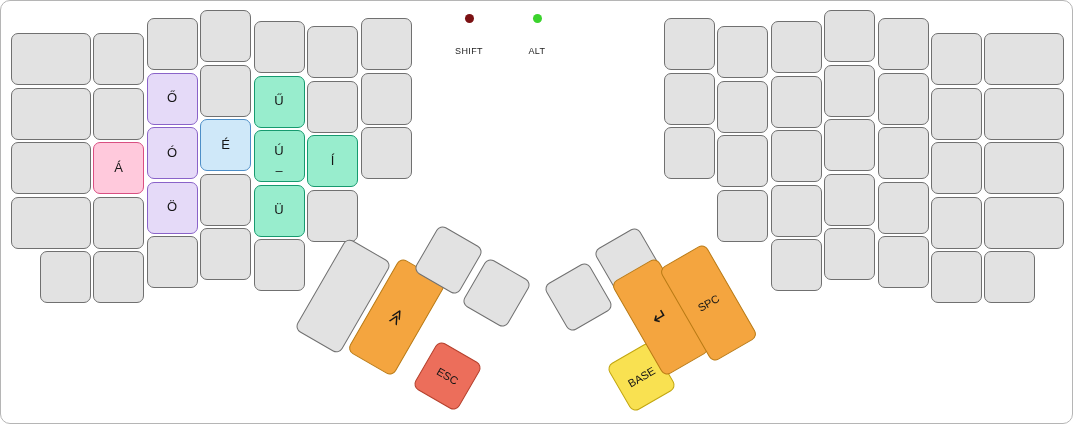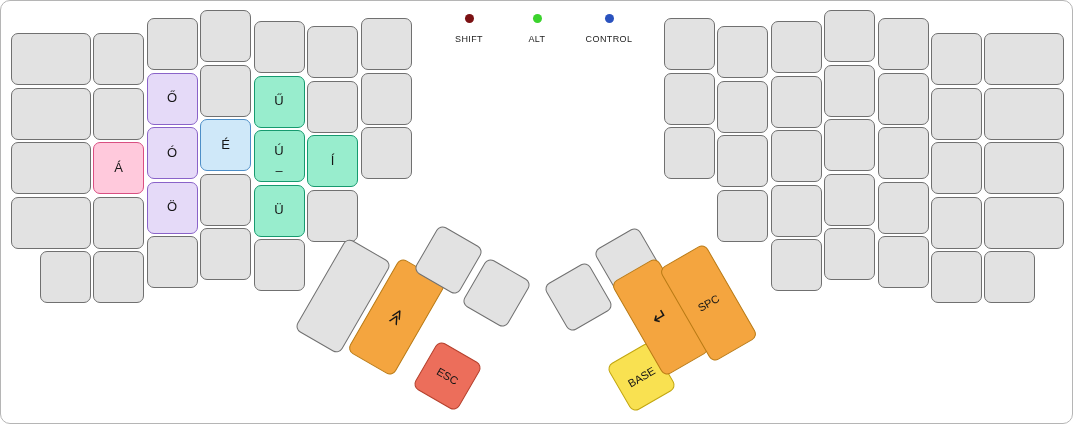--- a/index.html
+++ b/index.html
@@ -12,39 +12,35 @@
     border:1.5px solid #707070;border-radius:7px;
     display:flex;flex-direction:column;align-items:center;justify-content:center;
     color:#151515;
   }
   .key .lab{font-size:13px;line-height:1.1;display:inline-block;}
   .key .sub{font-size:12px;line-height:5px;margin-top:4px;}
   .legend{position:absolute;top:13px;left:440px;display:flex;}
   .legend-item{display:flex;flex-direction:column;align-items:center;margin-right:12px;width:56px;}
   .legend-item.wide{width:64px;}
   .dot{width:9px;height:9px;border-radius:50%;background:#999;}
-  .legend-label{margin-top:11px;font-size:9px;color:#222;letter-spacing:0.4px;}
+  .legend-label{margin-top:23px;font-size:9px;color:#222;letter-spacing:0.4px;}
 </style>
 </head>
 <body>
 
 <div class="board">
 
   <div class="legend">
     <div class="legend-item">
       <span class="dot" style="background: rgb(123, 17, 19);"></span>
       <span class="legend-label">SHIFT</span>
     </div>
     <div class="legend-item">
       <span class="dot" style="background: rgb(59, 211, 45);"></span>
       <span class="legend-label">ALT</span>
-    </div>
-    <div class="legend-item wide">
-      <span class="dot" style="background: rgb(42, 82, 190);"></span>
-      <span class="legend-label">CONTROL</span>
     </div>
   </div>
 
 <div class="key" style="left: 10px; top: 32px; width: 80px; height: 52px; background: rgb(226, 226, 226); border-color: rgb(112, 112, 112);"></div>
     <div class="key" style="left: 92px; top: 32px; width: 51px; height: 52px; background: rgb(226, 226, 226); border-color: rgb(112, 112, 112);"></div>
     <div class="key" style="left: 145.5px; top: 17px; width: 51px; height: 52px; background: rgb(226, 226, 226); border-color: rgb(112, 112, 112);"></div>
     <div class="key" style="left: 199px; top: 9px; width: 51px; height: 52px; background: rgb(226, 226, 226); border-color: rgb(112, 112, 112);"></div>
     <div class="key" style="left: 252.5px; top: 20px; width: 51px; height: 52px; background: rgb(226, 226, 226); border-color: rgb(112, 112, 112);"></div>
     <div class="key" style="left: 306px; top: 25px; width: 51px; height: 52px; background: rgb(226, 226, 226); border-color: rgb(112, 112, 112);"></div>
     <div class="key" style="left: 359.5px; top: 17px; width: 51px; height: 52px; background: rgb(226, 226, 226); border-color: rgb(112, 112, 112);"></div>

